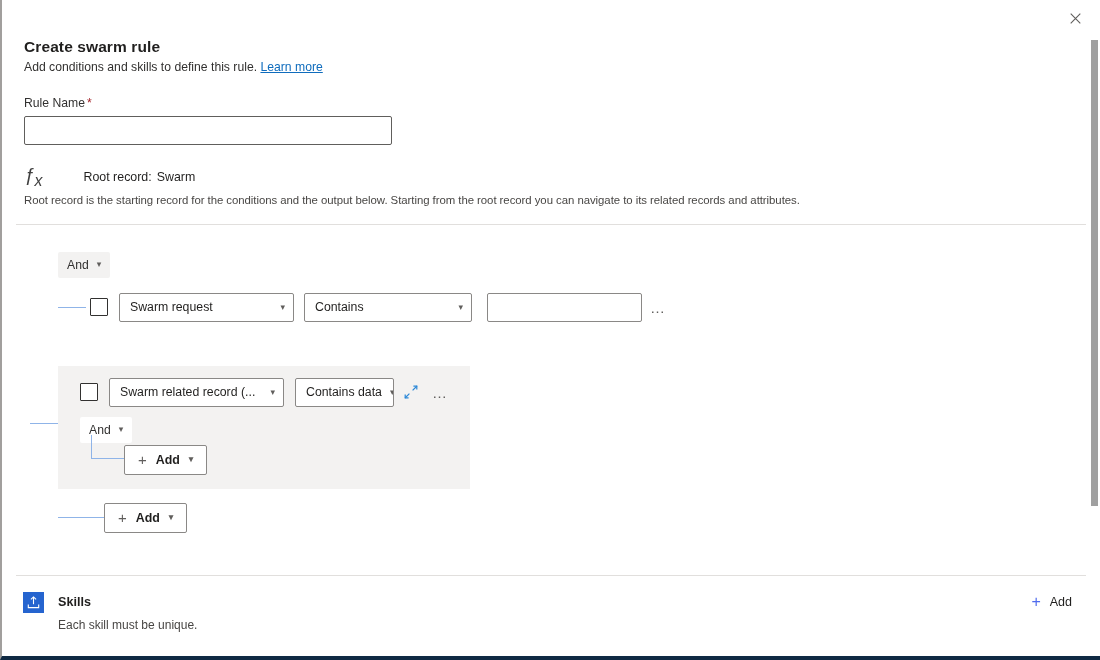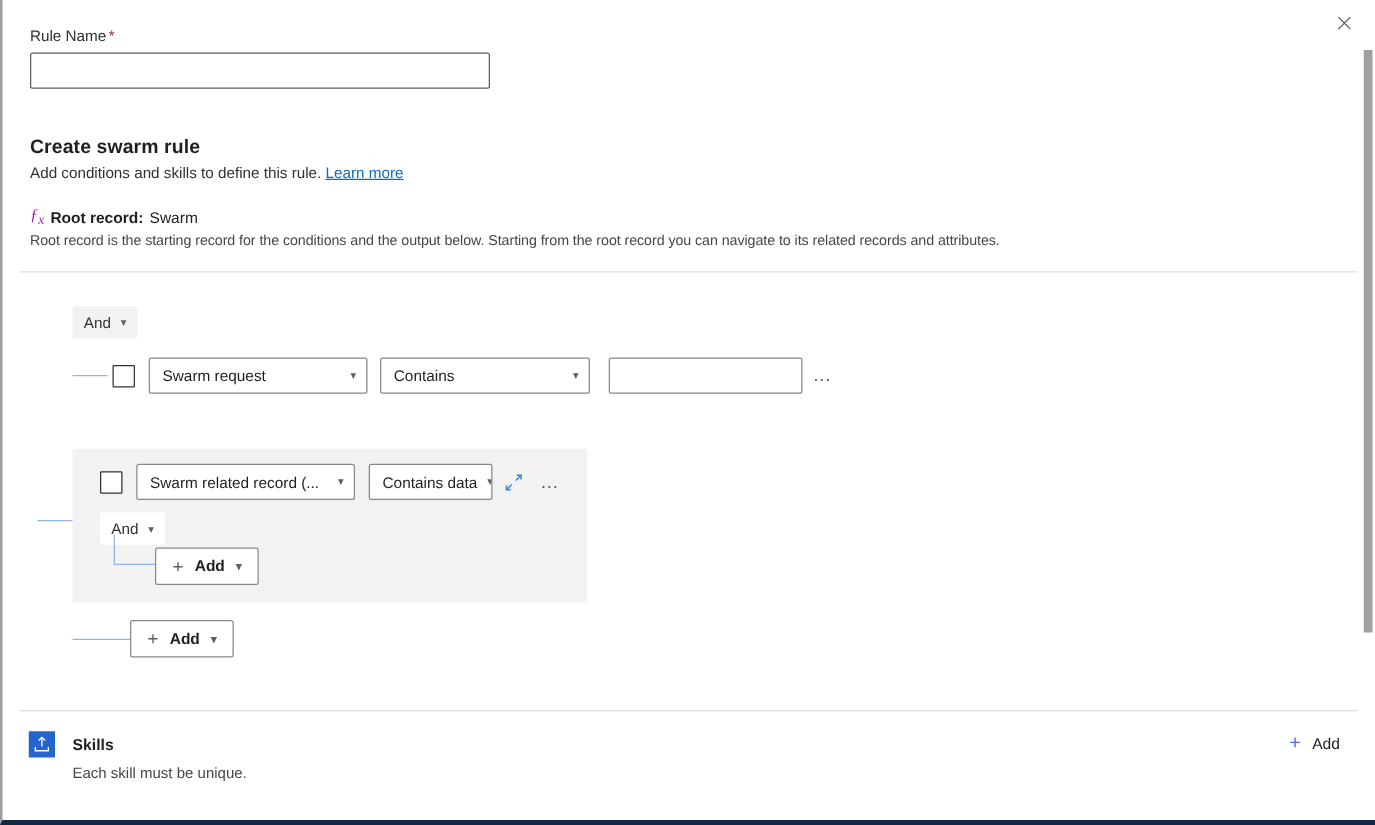--- a/index.html
+++ b/index.html
@@ -61,23 +61,23 @@
     font-family: "Liberation Sans", sans-serif;
     color: #201f1e; background: #fff; outline: none;
   }
 
   
   #root-record { padding: 20px 0 0 22px; }
   #root-record-line {
     display: flex; align-items: center; gap: 5px;
     font-size: 12.4px; color: #201f1e;
   }
-  #root-fx-icon { color: #a21caf; font-size: 13px; font-style: italic;
-                  font-family: Liberation Serif, serif; line-height: 1; }
-  #root-record-label { font-weight: bold; }
+  #root-fx-icon { color: #404040; font-size: 19px; font-style: italic;
+                  font-family: Liberation Sans, sans-serif; line-height: 1; }
+  #root-record-label { font-weight: normal; margin-left: 36px; }
   #root-record-desc {
     font-size: 11.4px; color: #484644; margin-top: 5px;
     letter-spacing: -.05px;
   }
 
   
   .divider { height: 1px; background: #e1dfdd; margin: 18px 14px 0 14px; }
 
   
   .section-head { display: flex; align-items: center; gap: 14px; padding: 16px 0 0 21px; }
@@ -187,33 +187,33 @@
   <button id="close-btn">
     <svg width="11" height="11" viewBox="0 0 11 11">
       <path d="M0.7 0.7 L10.3 10.3 M10.3 0.7 L0.7 10.3" stroke="#605e5c" stroke-width="1.1" fill="none"></path>
     </svg>
   </button>
 
   <div id="scroll-track">
     <div id="scroll-thumb"></div>
   </div>
 
-  <div id="rule-name-block">
-    <div id="rule-name-label">
-      <span>Rule Name</span><span id="rule-name-req">*</span>
-    </div>
-    <input id="rule-name-input" type="text" value="" style="">
-  </div>
-
   <div id="header">
     <div id="title">Create swarm rule</div>
     <div id="subtitle">
       <span>Add conditions and skills to define this rule.</span>
       <a id="learn-more">Learn more</a>
     </div>
+  </div>
+
+  <div id="rule-name-block">
+    <div id="rule-name-label">
+      <span>Rule Name</span><span id="rule-name-req">*</span>
+    </div>
+    <input id="rule-name-input" type="text" value="" style="">
   </div>
 
   <div id="root-record">
     <div id="root-record-line">
       <span id="root-fx-icon">ƒ<sub>x</sub></span>
       <span id="root-record-label">Root record:</span>
       <span>Swarm</span>
     </div>
     <div id="root-record-desc">Root record is the starting record for the conditions and the output below. Starting from the root record you can navigate to its related records and attributes.</div>
   </div>

